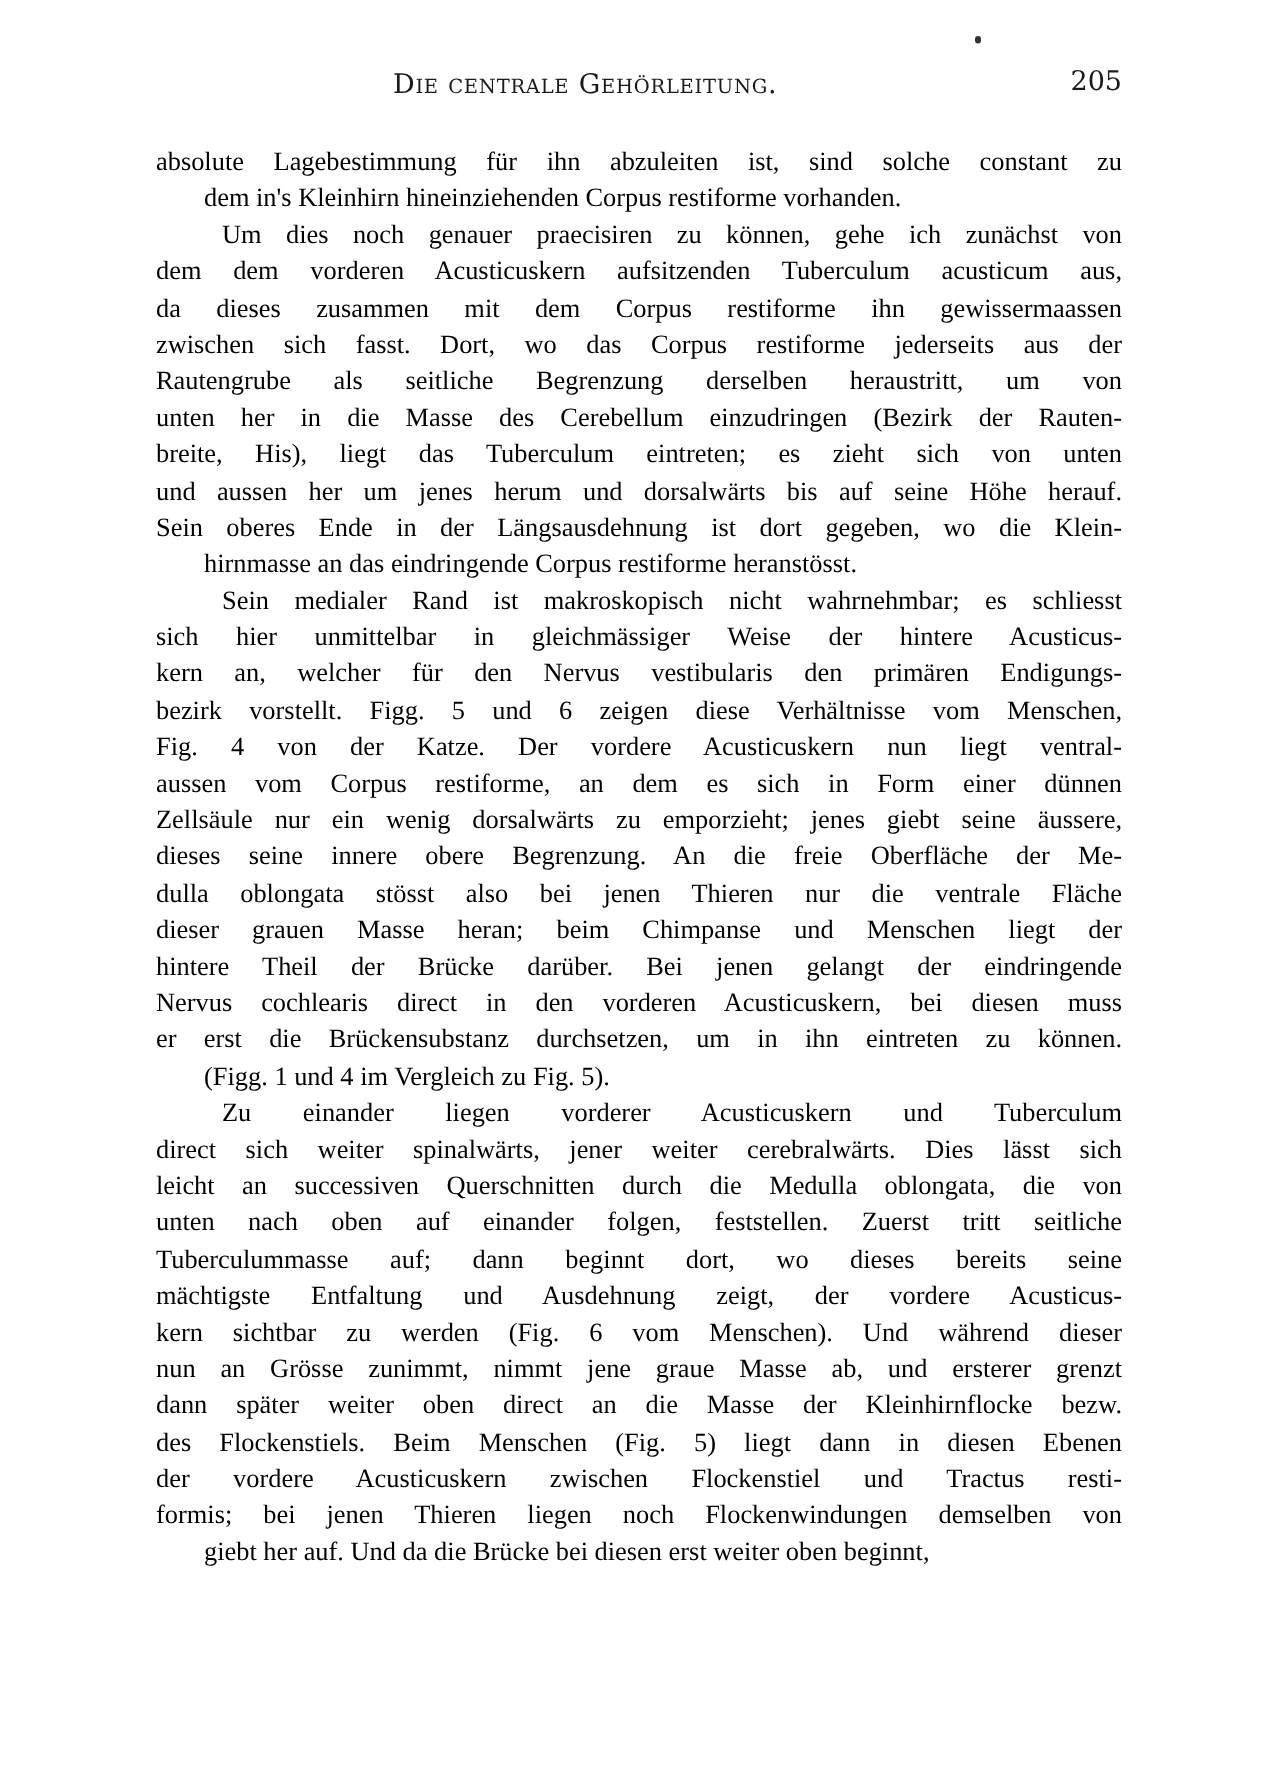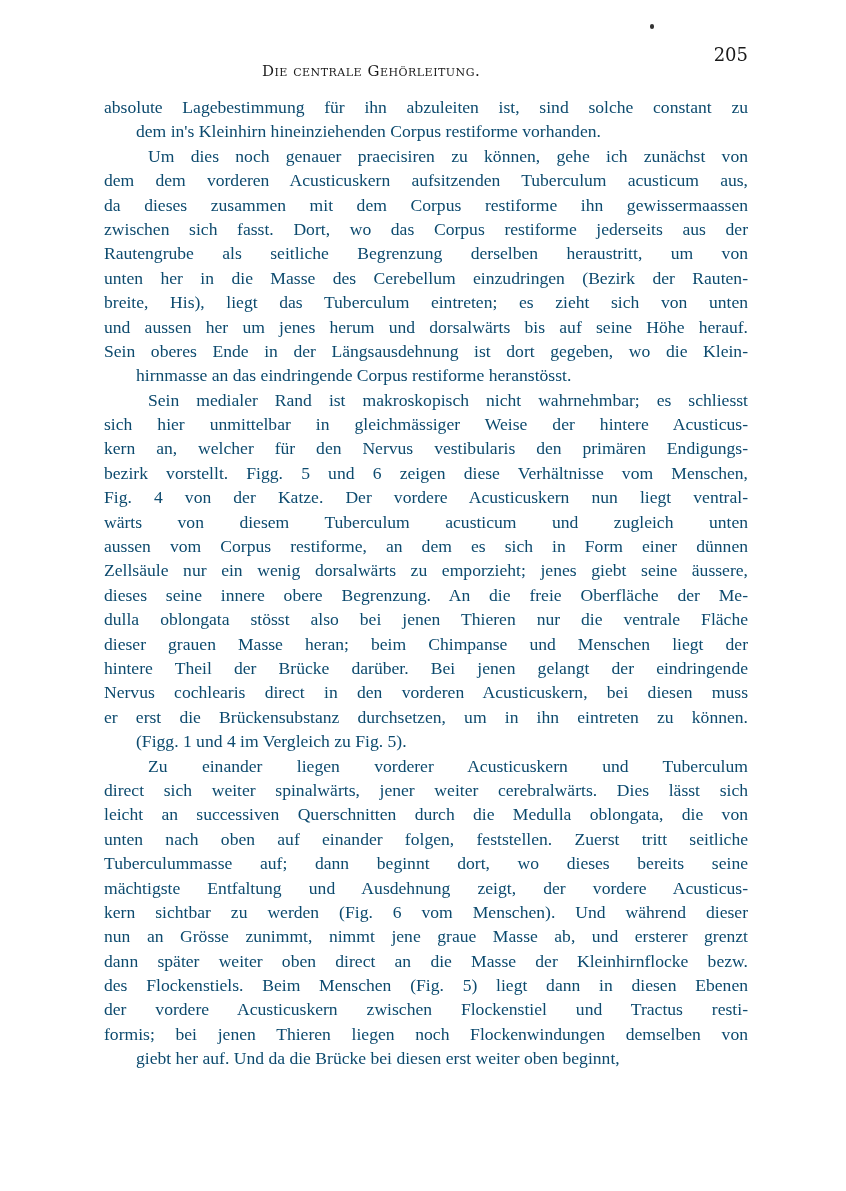--- a/index.html
+++ b/index.html
@@ -1,24 +1,24 @@
 <!DOCTYPE html>
 <html><head>
 <meta charset="utf-8">
 <style>
   html, body { margin: 0; padding: 0; background: #ffffff; }
   body { width: 846px; height: 1191px; position: relative; overflow: hidden; }
   .page { position: absolute; left: 0; top: 0; width: 846px; height: 1191px; background: #fff; }
   .speck { position: absolute; left: 650px; top: 24px; width: 4px; height: 5px; background: #333; border-radius: 2px; }
   .header { position: absolute; top: 42px; left: 104px; width: 644px; height: 28px;
     font-family: "DejaVu Serif", serif; color: #1a1a1a; }
-  .running-title { position: absolute; left: 158px; top: 20px; font-size: 15px; font-variant: small-caps; letter-spacing: 0.5px; text-align: center; }
+  .running-title { position: absolute; left: 158px; top: 4px; font-size: 18px; font-variant: small-caps; letter-spacing: 0.5px; text-align: center; }
   .page-number { position: absolute; right: 0; top: 2px; font-size: 18px; }
   .body-text { position: absolute; left: 104px; top: 95px; width: 644px;
-    font-family: "Liberation Serif", serif; font-size: 17.6px; line-height: 24.4px; color: #0c4a6e; }
+    font-family: "Liberation Serif", serif; font-size: 17.6px; line-height: 24.4px; color: #000000; }
   .line { display: block; white-space: nowrap; text-align: justify; text-align-last: justify; height: 24.4px; }
   .line.last { text-align-last: left; margin-left: 32px; }
   .line.indent { padding-left: 44px; }
 </style>
 </head>
 <body>
 
 <div class="page">
   <div class="speck"></div>
   <div class="header">
@@ -41,21 +41,20 @@
         <span class="line">und aussen her um jenes herum und dorsalwärts bis auf seine Höhe herauf.</span>
         <span class="line">Sein oberes Ende in der Längsausdehnung ist dort gegeben, wo die Klein-</span>
         <span class="line last">hirnmasse an das eindringende Corpus restiforme heranstösst.</span>
       </div>
       <div>
         <span class="line indent">Sein medialer Rand ist makroskopisch nicht wahrnehmbar; es schliesst</span>
         <span class="line">sich hier unmittelbar in gleichmässiger Weise der hintere Acusticus-</span>
         <span class="line">kern an, welcher für den Nervus vestibularis den primären Endigungs-</span>
         <span class="line">bezirk vorstellt. Figg. 5 und 6 zeigen diese Verhältnisse vom Menschen,</span>
         <span class="line">Fig. 4 von der Katze. Der vordere Acusticuskern nun liegt ventral-</span>
-        <span class="line">wärts von diesem Tuberculum acusticum und zugleich unten</span>
         <span class="line">aussen vom Corpus restiforme, an dem es sich in Form einer dünnen</span>
         <span class="line">Zellsäule nur ein wenig dorsalwärts zu emporzieht; jenes giebt seine äussere,</span>
         <span class="line">dieses seine innere obere Begrenzung. An die freie Oberfläche der Me-</span>
         <span class="line">dulla oblongata stösst also bei jenen Thieren nur die ventrale Fläche</span>
         <span class="line">dieser grauen Masse heran; beim Chimpanse und Menschen liegt der</span>
         <span class="line">hintere Theil der Brücke darüber. Bei jenen gelangt der eindringende</span>
         <span class="line">Nervus cochlearis direct in den vorderen Acusticuskern, bei diesen muss</span>
         <span class="line">er erst die Brückensubstanz durchsetzen, um in ihn eintreten zu können.</span>
         <span class="line last">(Figg. 1 und 4 im Vergleich zu Fig. 5).</span>
       </div>

